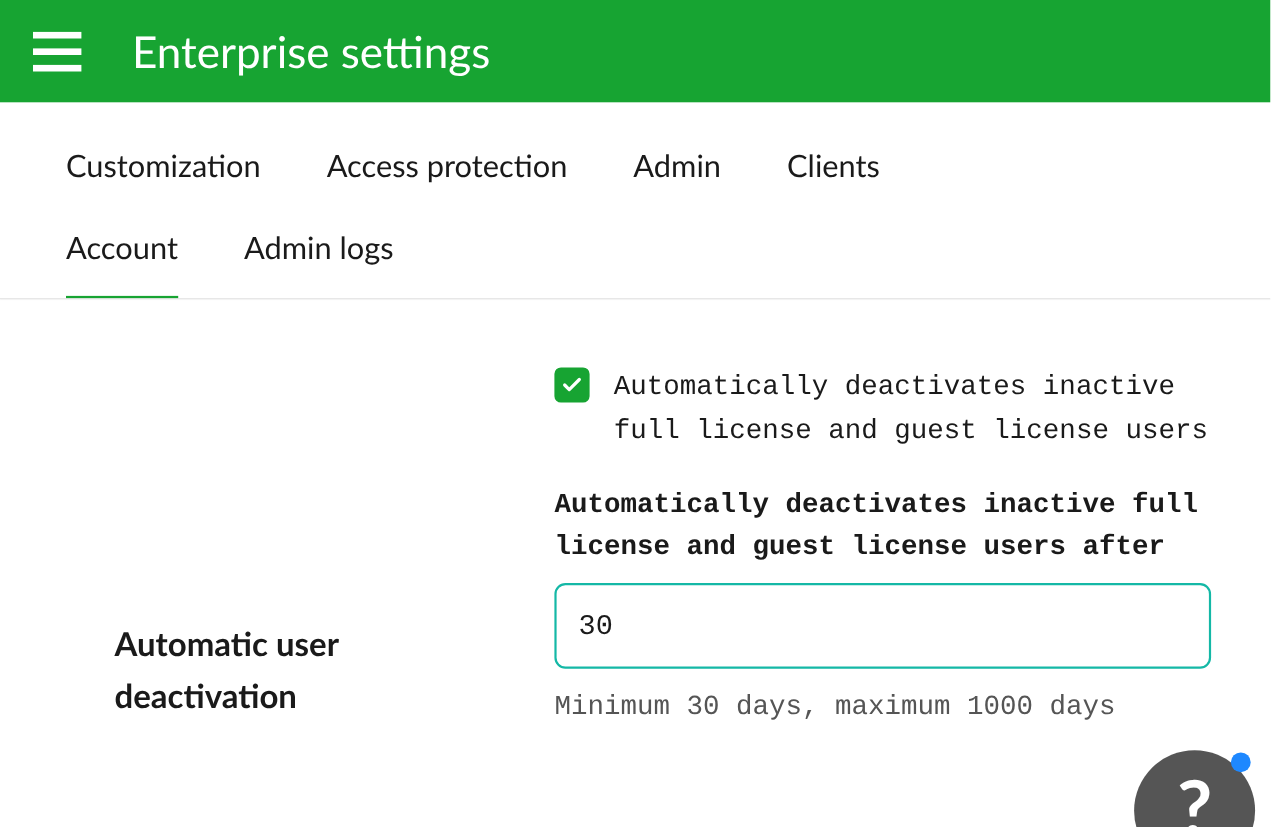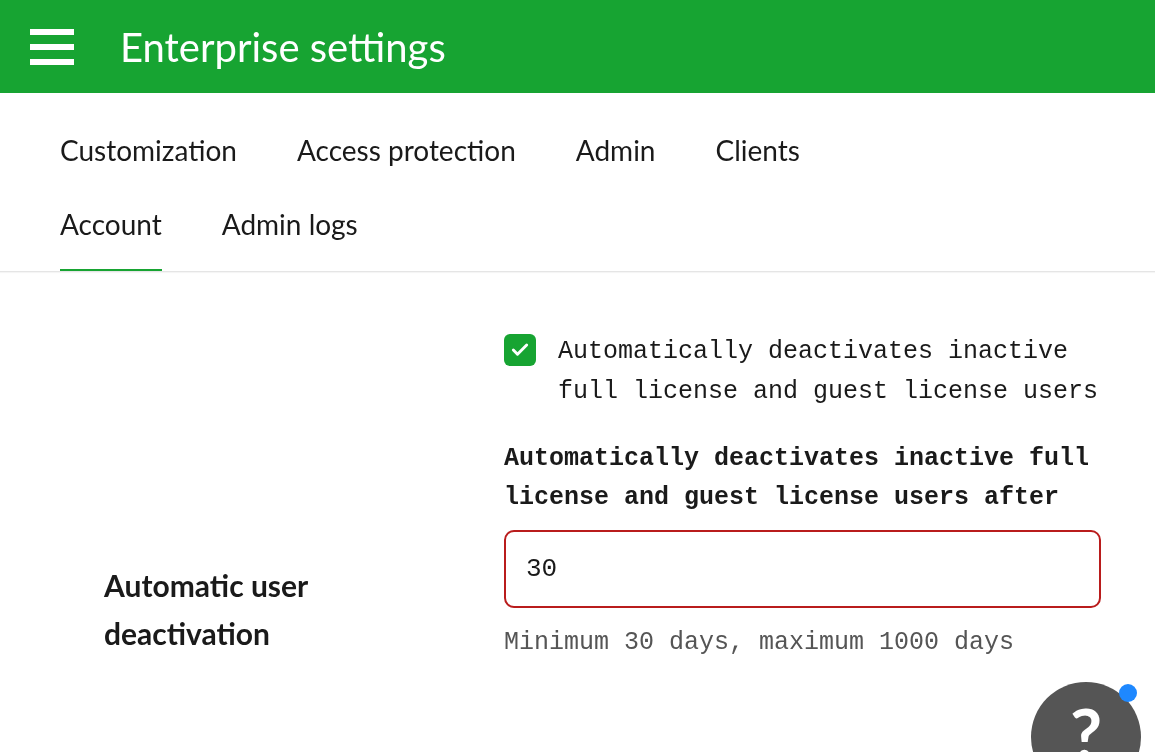--- a/index.html
+++ b/index.html
@@ -141,21 +141,21 @@
       color: #1a1a1a;
       line-height: 1.55;
       margin-bottom: 12px;
     }
     .input-wrap {
       position: relative;
     }
     .text-input {
       width: 100%;
       height: 78px;
-      border: 2px solid #b91c1c;
+      border: 2px solid #14b8a6;
       border-radius: 10px;
       font-size: 26px;
       padding: 0 20px;
       color: #1a1a1a;
       outline: none;
       font-family: inherit;
     }
     .input-hint {
       font-size: 25px;
       color: #555555;

